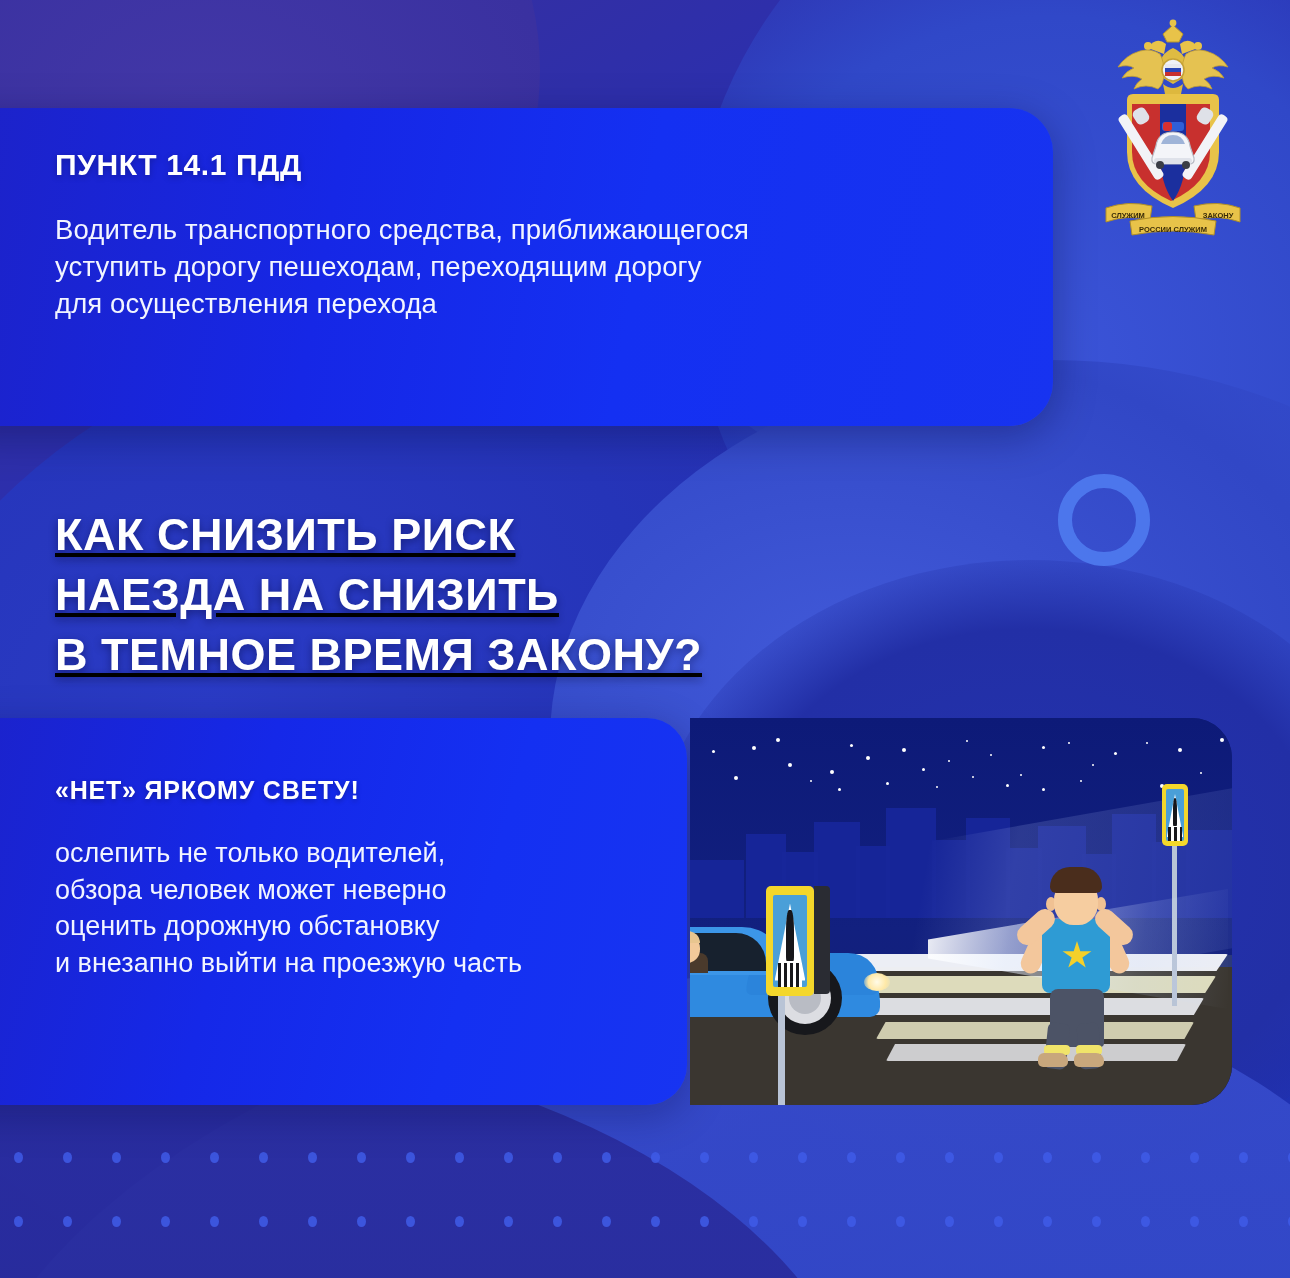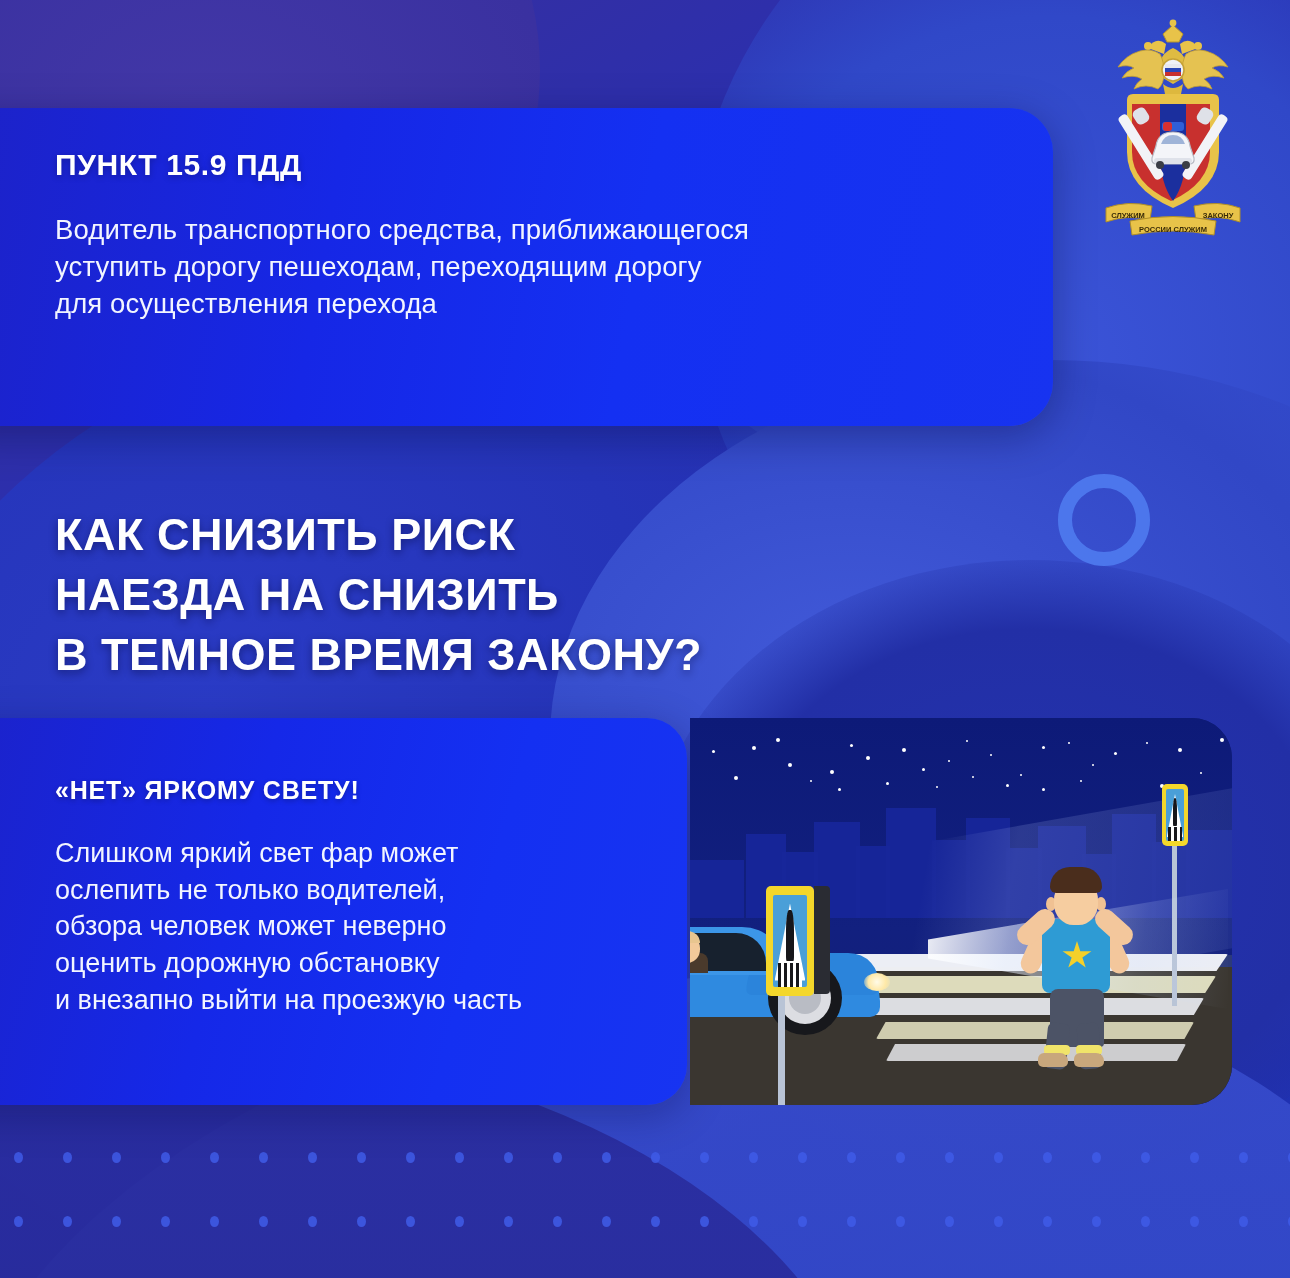--- a/index.html
+++ b/index.html
@@ -41,21 +41,21 @@
   
   .card-rule{position:absolute;left:-60px;top:108px;width:1113px;height:318px;
              border-radius:44px;
              background:linear-gradient(100deg,#1d22c6 0%,#1627e6 35%,#1430f2 62%,#1733f0 100%);
              box-shadow:0 10px 40px rgba(6,8,60,.35);}
   .card-rule .inner{padding:40px 60px 0 115px;}
   .rule-title{font-size:30px;font-weight:bold;color:#ffffff;letter-spacing:.6px;margin:0 0 30px 0;
               text-shadow:0 2px 6px rgba(0,0,0,.25);}
   .rule-body{font-size:27.5px;line-height:1.34;color:#f2f5ff;margin:0;letter-spacing:.1px;}
 
-  .heading{position:absolute;left:55px;top:505px;width:820px;}
+  .heading{position:absolute;left:55px;top:505px;width:820px;text-decoration:underline;}
   .heading .line{font-size:45px;font-weight:bold;color:#ffffff;letter-spacing:.5px;line-height:1.33;
                  text-shadow:0 3px 8px rgba(4,6,50,.45);}
 
   .card-tip{position:absolute;left:-60px;top:718px;width:747px;height:387px;
             border-radius:40px;
             background:linear-gradient(105deg,#1c22c8 0%,#1528e8 40%,#1430f2 70%,#1734f2 100%);
             box-shadow:0 10px 40px rgba(6,8,60,.3);}
   .card-tip .inner{padding:58px 34px 0 115px;}
   .tip-title{font-size:25px;font-weight:bold;color:#ffffff;letter-spacing:.8px;margin:0 0 30px 0;
              text-shadow:0 2px 5px rgba(0,0,0,.25);}
@@ -196,40 +196,39 @@
         <span class="dot"></span>
         <span class="dot"></span>
         <span class="dot"></span>
         <span class="dot"></span>
         <span class="dot"></span>
       </div>
   </div>
 
   <div class="card-rule">
     <div class="inner">
-      <div class="rule-title">ПУНКТ 15.9 ПДД</div>
+      <div class="rule-title">ПУНКТ 14.1 ПДД</div>
       <div class="rule-body">
         <div>Водитель транспортного средства, приближающегося</div>
         <div>уступить дорогу пешеходам, переходящим дорогу</div>
         <div>для осуществления перехода</div>
       </div>
     </div>
   </div>
 
   <div class="heading">
     <div class="line">КАК СНИЗИТЬ РИСК</div>
     <div class="line">НАЕЗДА НА СНИЗИТЬ</div>
     <div class="line">В ТЕМНОЕ ВРЕМЯ ЗАКОНУ?</div>
   </div>
 
   <div class="card-tip">
     <div class="inner">
       <div class="tip-title">«НЕТ» ЯРКОМУ СВЕТУ!</div>
       <div class="tip-body">
-        <div>Слишком яркий свет фар может</div>
         <div>ослепить не только водителей,</div>
         <div>обзора человек может неверно</div>
         <div>оценить дорожную обстановку</div>
         <div>и внезапно выйти на проезжую часть</div>
       </div>
     </div>
   </div>
 
   <div class="scene">
     <div class="sky"></div>

